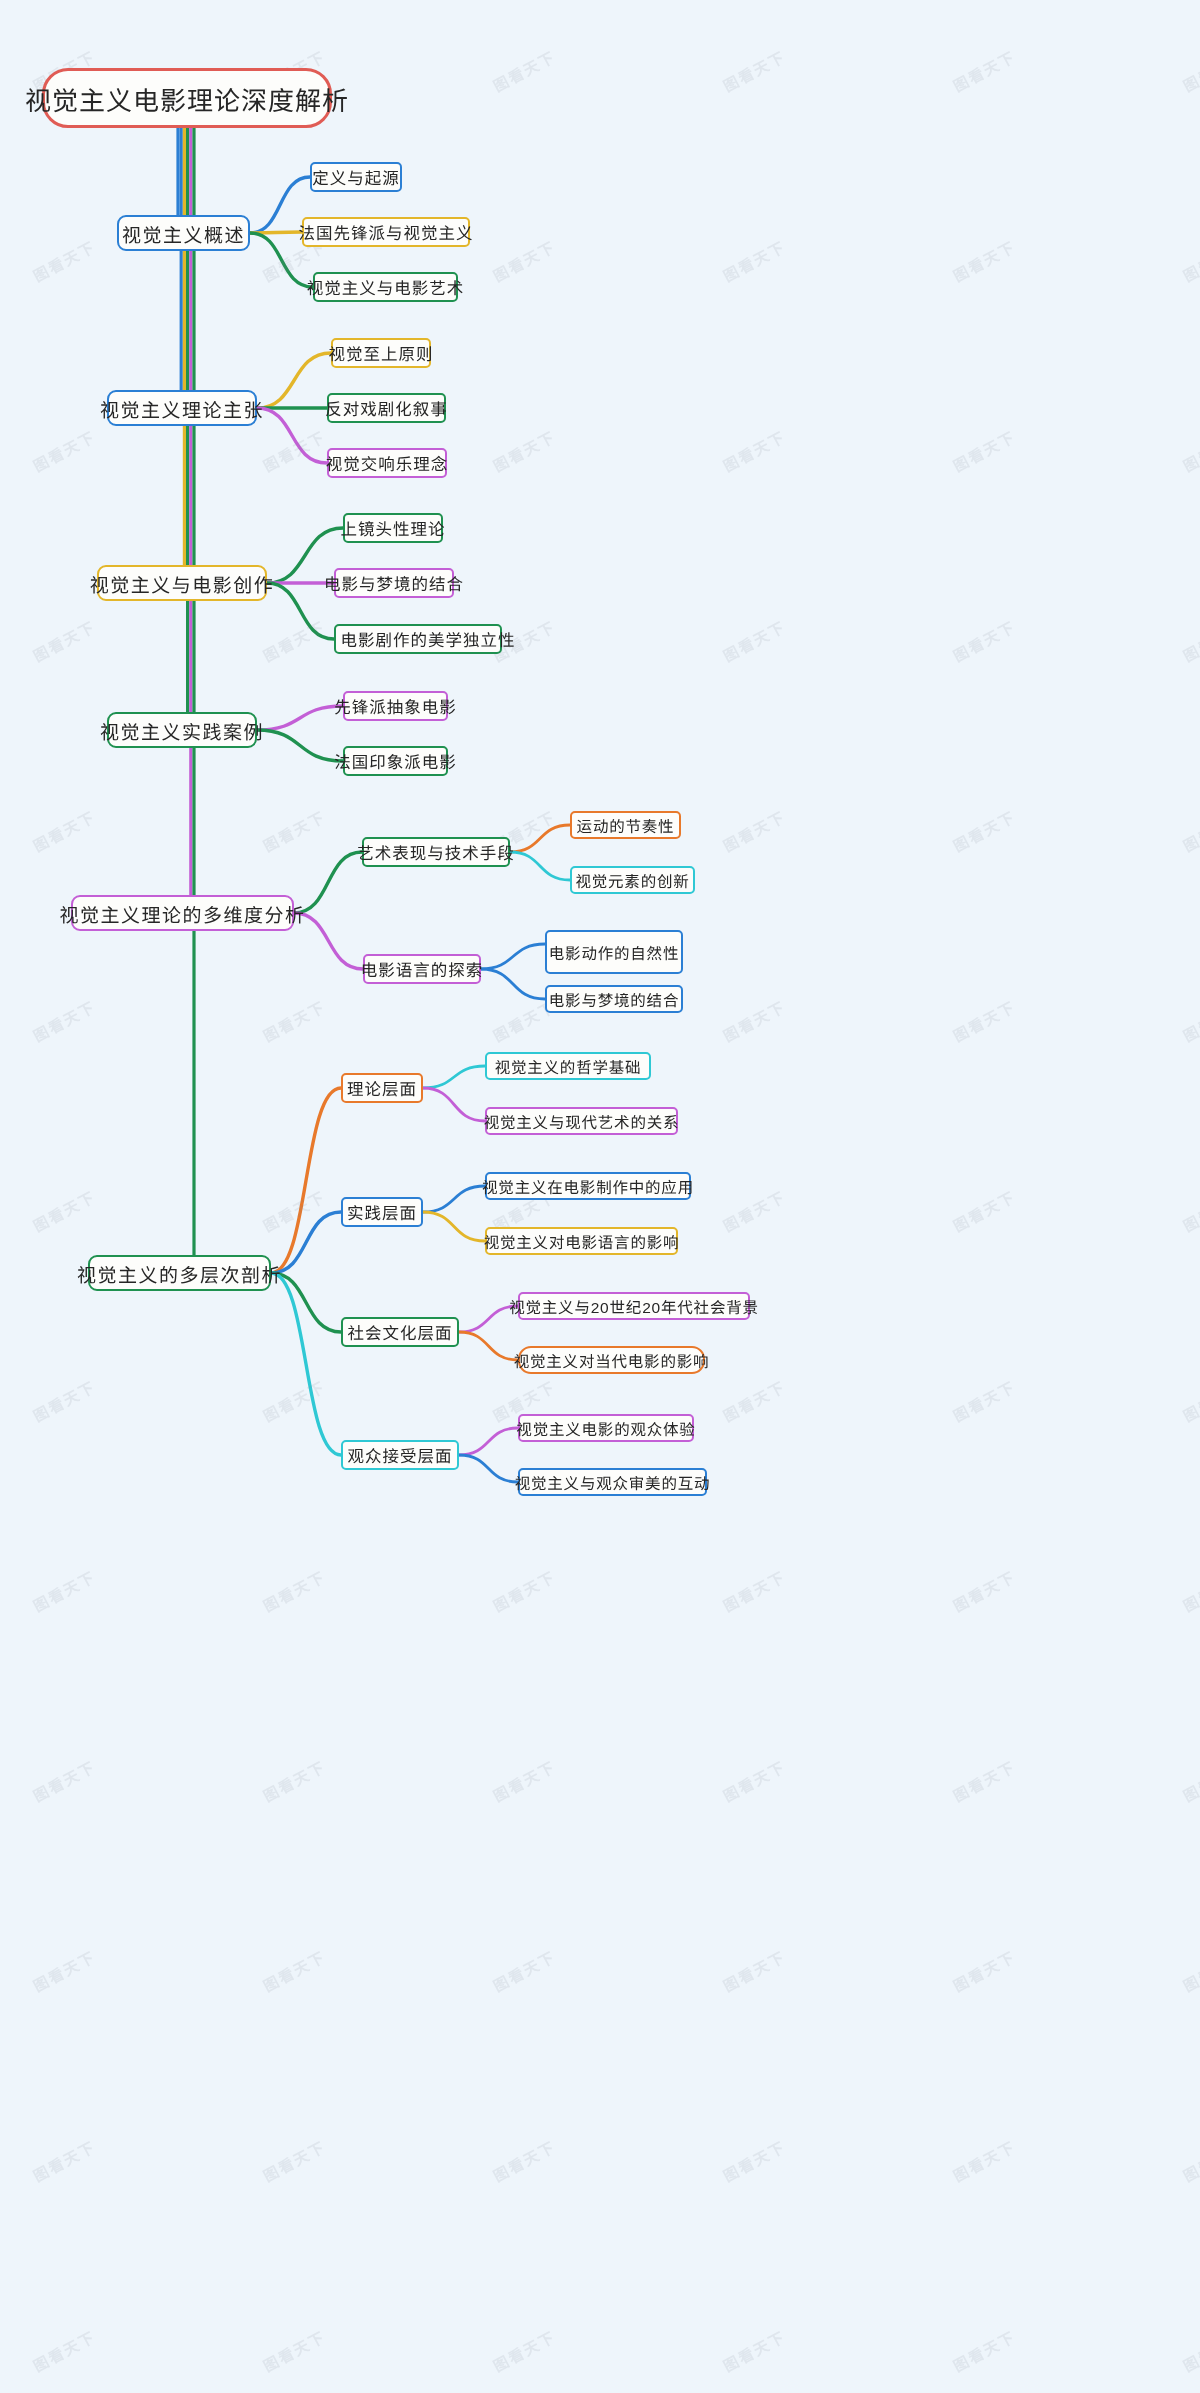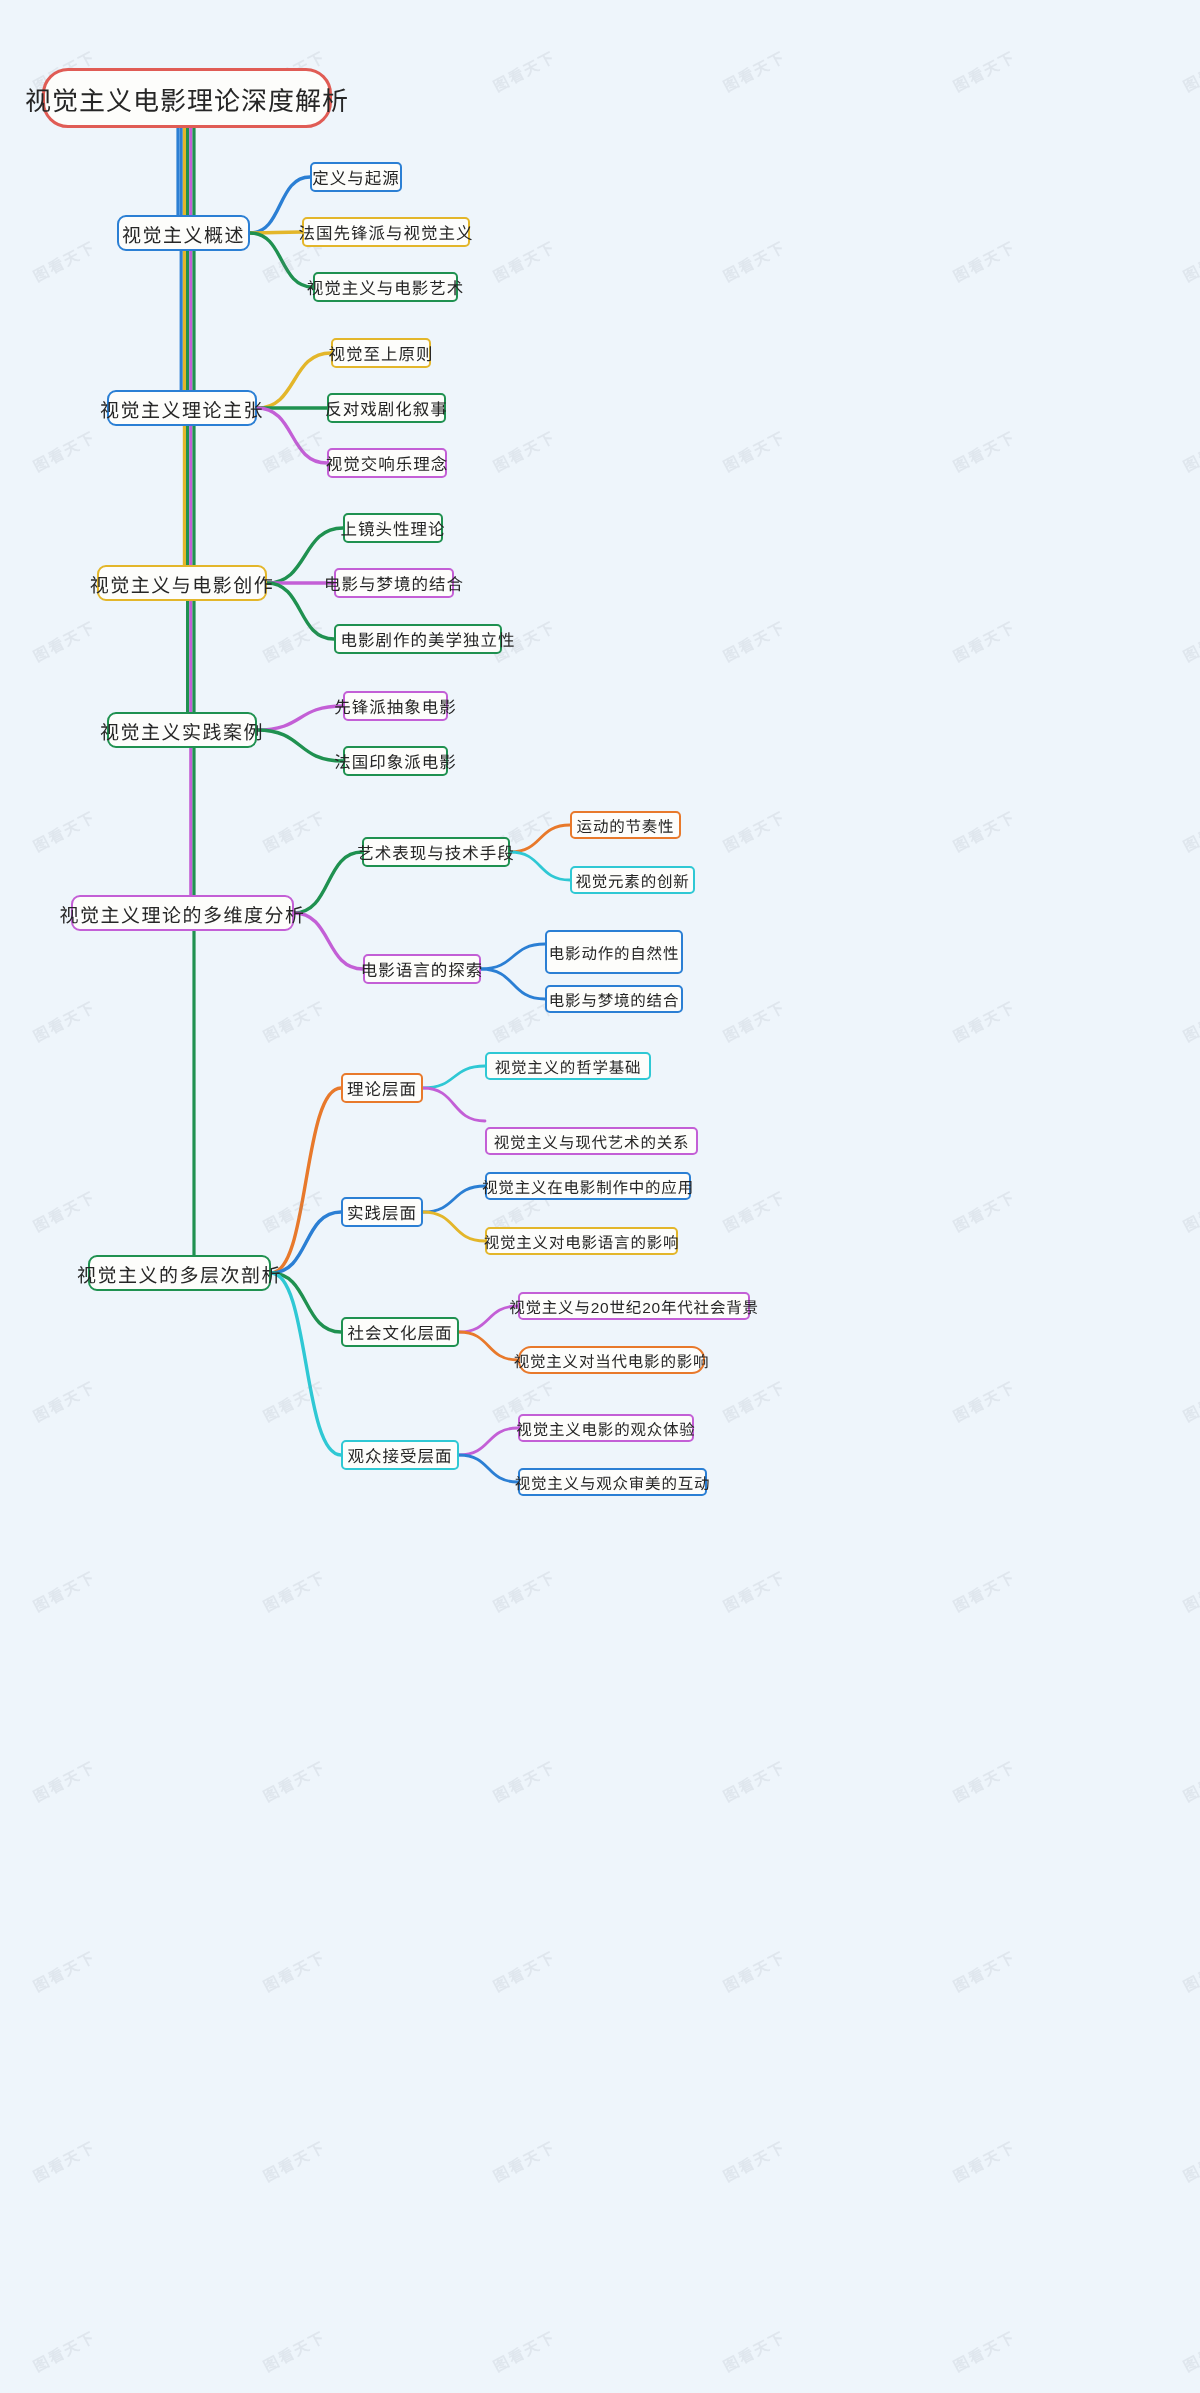--- a/index.html
+++ b/index.html
@@ -258,21 +258,21 @@
       </div>
       <div class="node main" style="left: 88px; top: 1255px; width: 183px; height: 36px; border-color: rgb(31, 145, 80);">
         <span>视觉主义的多层次剖析</span>
       </div>
       <div class="node sub" style="left: 341px; top: 1073px; width: 82px; height: 30px; border-color: rgb(232, 121, 43);">
         <span>理论层面</span>
       </div>
       <div class="node leaf" style="left: 485px; top: 1052px; width: 166px; height: 28px; border-color: rgb(47, 200, 212);">
         <span>视觉主义的哲学基础</span>
       </div>
-      <div class="node leaf" style="left: 485px; top: 1107px; width: 213px; height: 28px; border-color: rgb(195, 95, 214); margin-top: 20px;">
+      <div class="node leaf" style="left: 485px; top: 1107px; width: 193px; height: 28px; border-color: rgb(195, 95, 214);">
         <span>视觉主义与现代艺术的关系</span>
       </div>
       <div class="node sub" style="left: 341px; top: 1197px; width: 82px; height: 30px; border-color: rgb(43, 127, 212);">
         <span>实践层面</span>
       </div>
       <div class="node leaf" style="left: 485px; top: 1172px; width: 206px; height: 28px; border-color: rgb(43, 127, 212);">
         <span>视觉主义在电影制作中的应用</span>
       </div>
       <div class="node leaf" style="left: 485px; top: 1227px; width: 193px; height: 28px; border-color: rgb(227, 182, 42);">
         <span>视觉主义对电影语言的影响</span>

